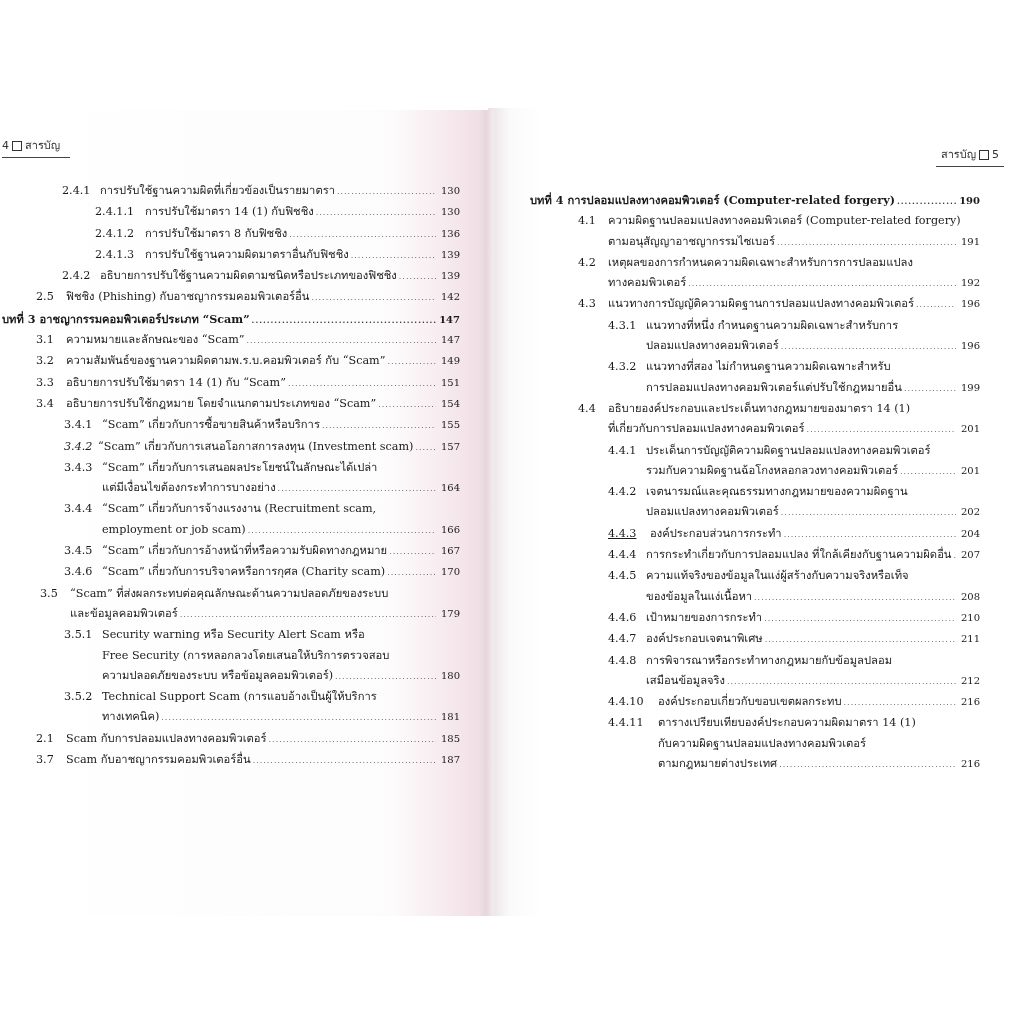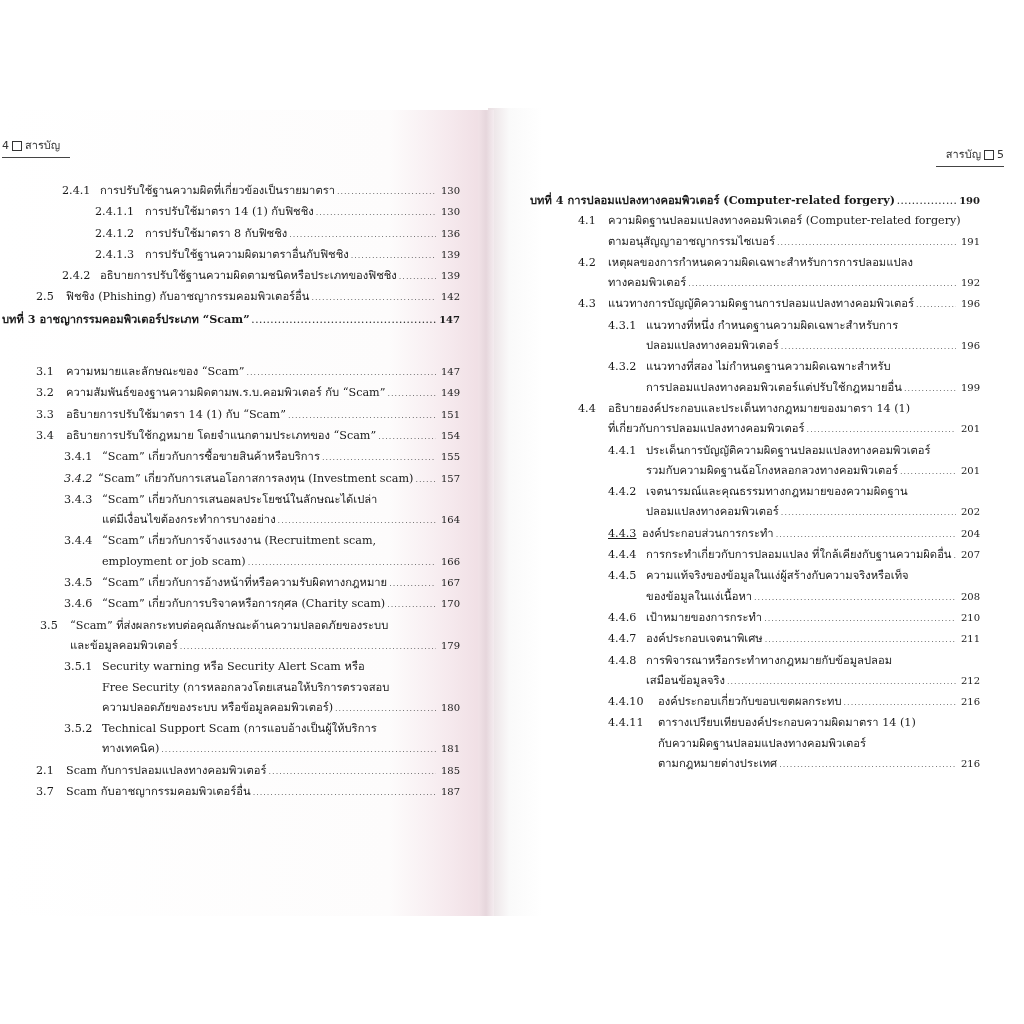--- a/index.html
+++ b/index.html
@@ -22,21 +22,21 @@
   }
   .gutter {
     position:absolute; left:478px; top:110px; width:16px; height:806px;
     background:linear-gradient(to right,#f1e2e7,#e6d6dc,#f4ecef);
   }
   .header {
     position:absolute; font-size:11px; color:#333; font-family:"DejaVu Sans", sans-serif;
     border-bottom:1px solid #444; padding-bottom:3px;
   }
   .header-left { left:2px; top:136px; width:68px; }
-  .header-right { right:20px; top:145px; width:68px; text-align:right; }
+  .header-right { right:20px; top:145px; width:68px; text-align:center; }
   .box { display:inline-block; width:8px; height:8px; border:1px solid #333; vertical-align:middle; margin:0 3px; }
   .toc { position:absolute; }
   .toc-left { left:0; top:181px; width:460px; }
   .toc-right { left:530px; top:190px; width:450px; }
   .entry {
     position:relative; font-size:11.2px; line-height:20.3px; white-space:nowrap;
   }
   .entry .num { display:inline-block; }
   .entry .line {
     display:flex; align-items:baseline;
@@ -119,21 +119,21 @@
     <div class="entry bold" style="padding-left: 2px;">
       <div class="line">
         <span class="num" style="min-width: 0px; margin-right: 4px;">บทที่ 3</span>
         <span class="text">อาชญากรรมคอมพิวเตอร์ประเภท “Scam”</span>
         <span class="dots"></span>
         <span class="page">147</span>
       </div>
     </div>
     <div class="entry" style="padding-left: 36px;">
       <div class="line">
-        <span class="num" style="min-width: 26px; margin-right: 4px; margin-top: 32px;">3.1</span>
+        <span class="num" style="min-width: 26px; margin-right: 4px;">3.1</span>
         <span class="text">ความหมายและลักษณะของ “Scam”</span>
         <span class="dots"></span>
         <span class="page">147</span>
       </div>
     </div>
     <div class="entry" style="padding-left: 36px;">
       <div class="line">
         <span class="num" style="min-width: 26px; margin-right: 4px;">3.2</span>
         <span class="text">ความสัมพันธ์ของฐานความผิดตามพ.ร.บ.คอมพิวเตอร์ กับ “Scam”</span>
         <span class="dots"></span>
@@ -365,21 +365,21 @@
       </div>
       <div class="line">
         <span style="display: inline-block; min-width: 38px;"></span>
         <span class="text">ปลอมแปลงทางคอมพิวเตอร์</span>
         <span class="dots"></span>
         <span class="page">202</span>
       </div>
     </div>
     <div class="entry" style="padding-left: 78px;">
       <div class="line">
-        <span class="num" style="min-width: 34px; margin-right: 0; text-decoration: underline;">4.4.3</span>
+        <span class="num" style="min-width: 34px; margin-right: 8px; text-decoration: underline;">4.4.3</span>
         <span class="text">องค์ประกอบส่วนการกระทำ</span>
         <span class="dots"></span>
         <span class="page">204</span>
       </div>
     </div>
     <div class="entry" style="padding-left: 78px;">
       <div class="line">
         <span class="num" style="min-width: 34px; margin-right: 4px;">4.4.4</span>
         <span class="text">การกระทำเกี่ยวกับการปลอมแปลง ที่ใกล้เคียงกับฐานความผิดอื่น</span>
         <span class="dots"></span>

